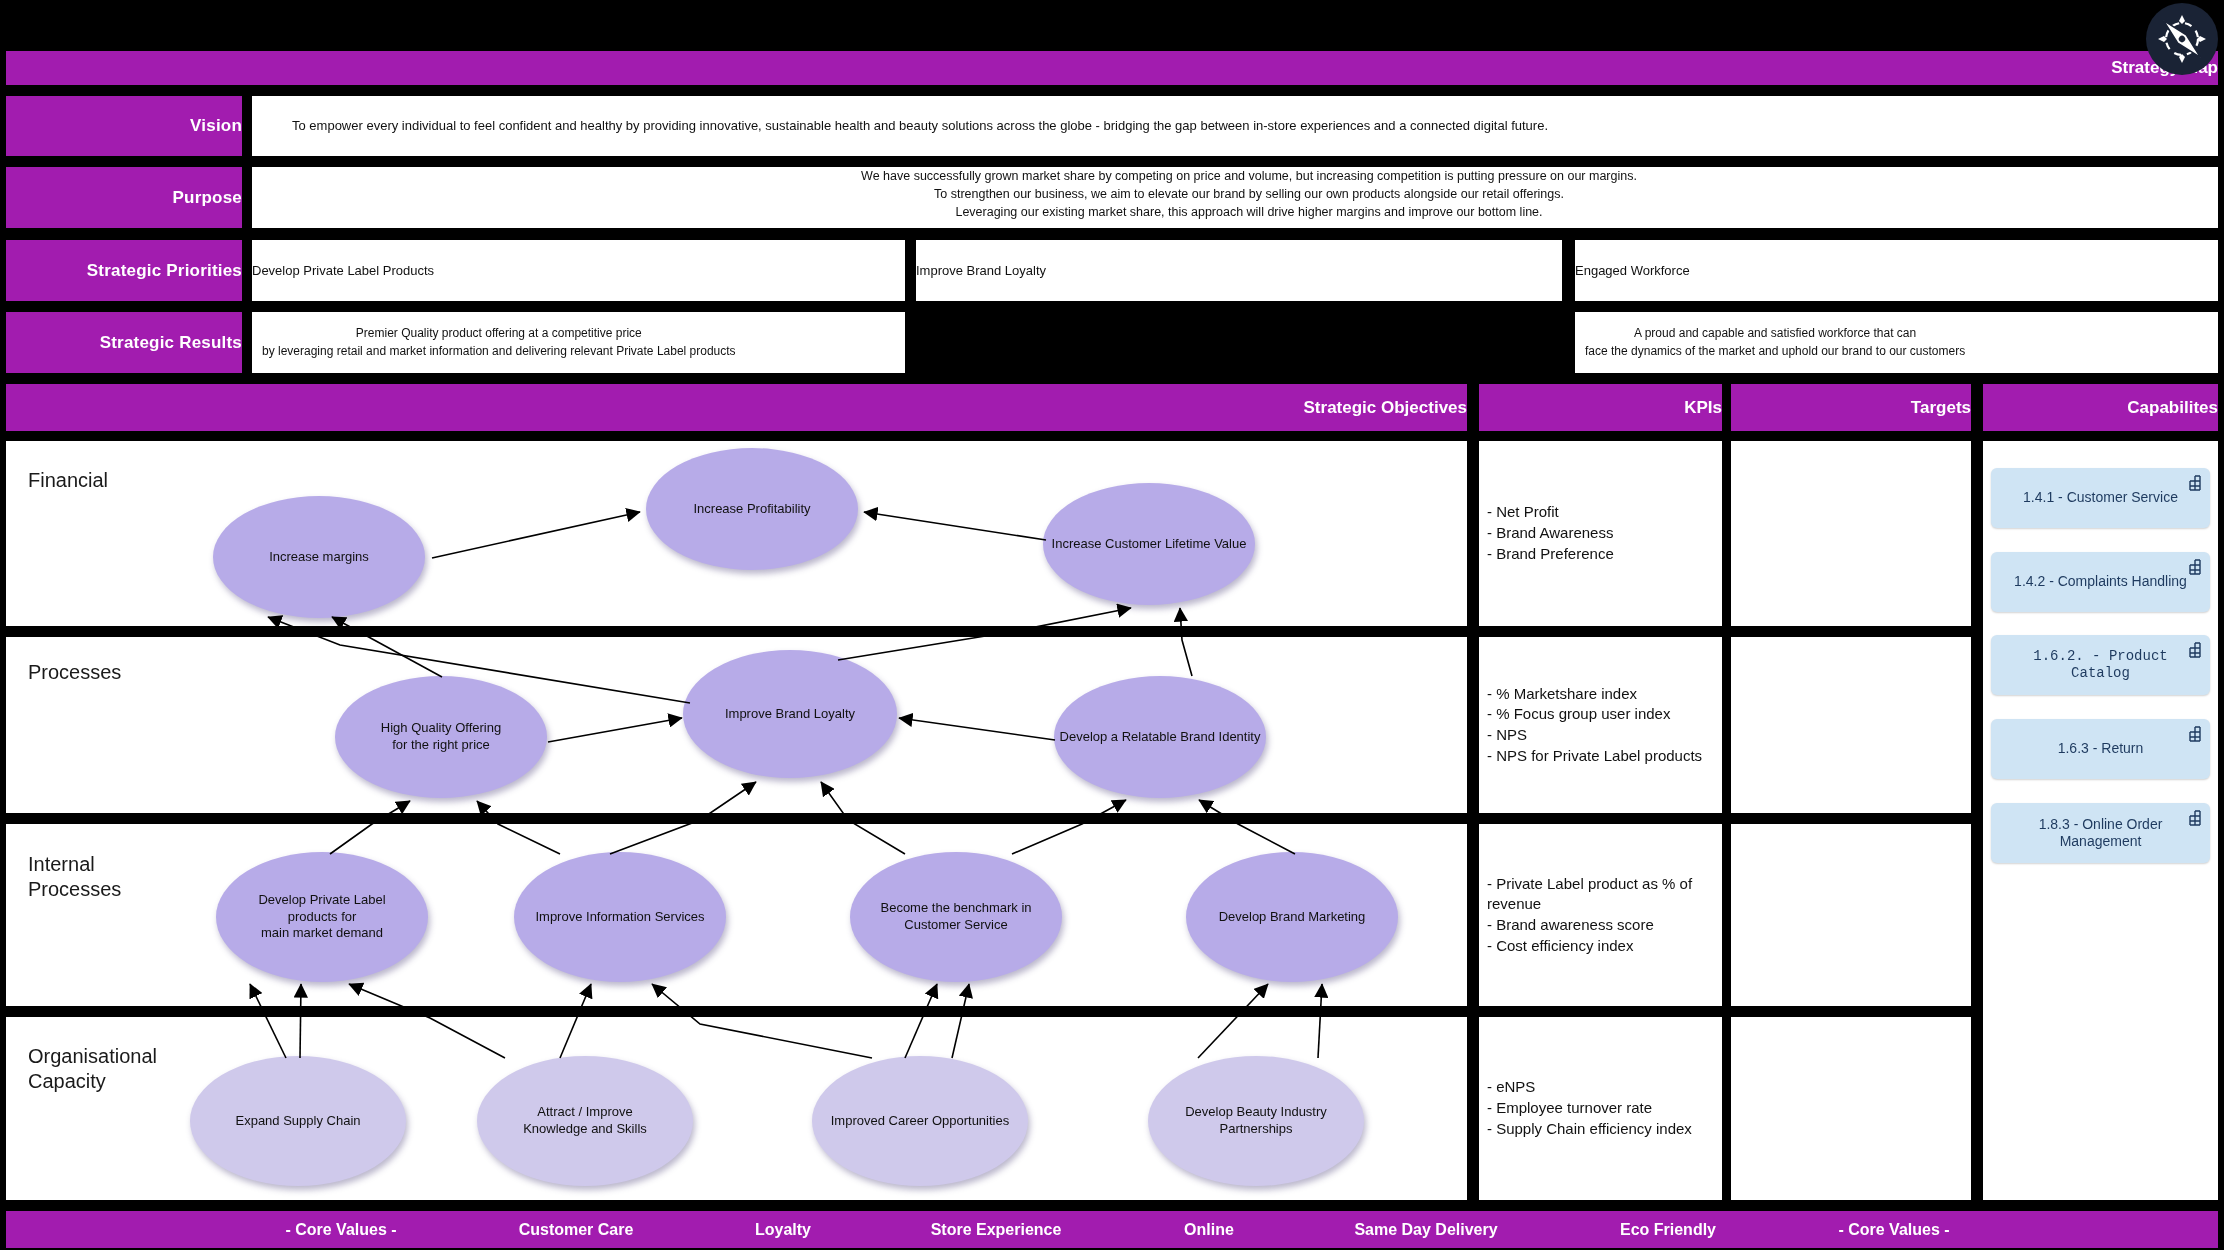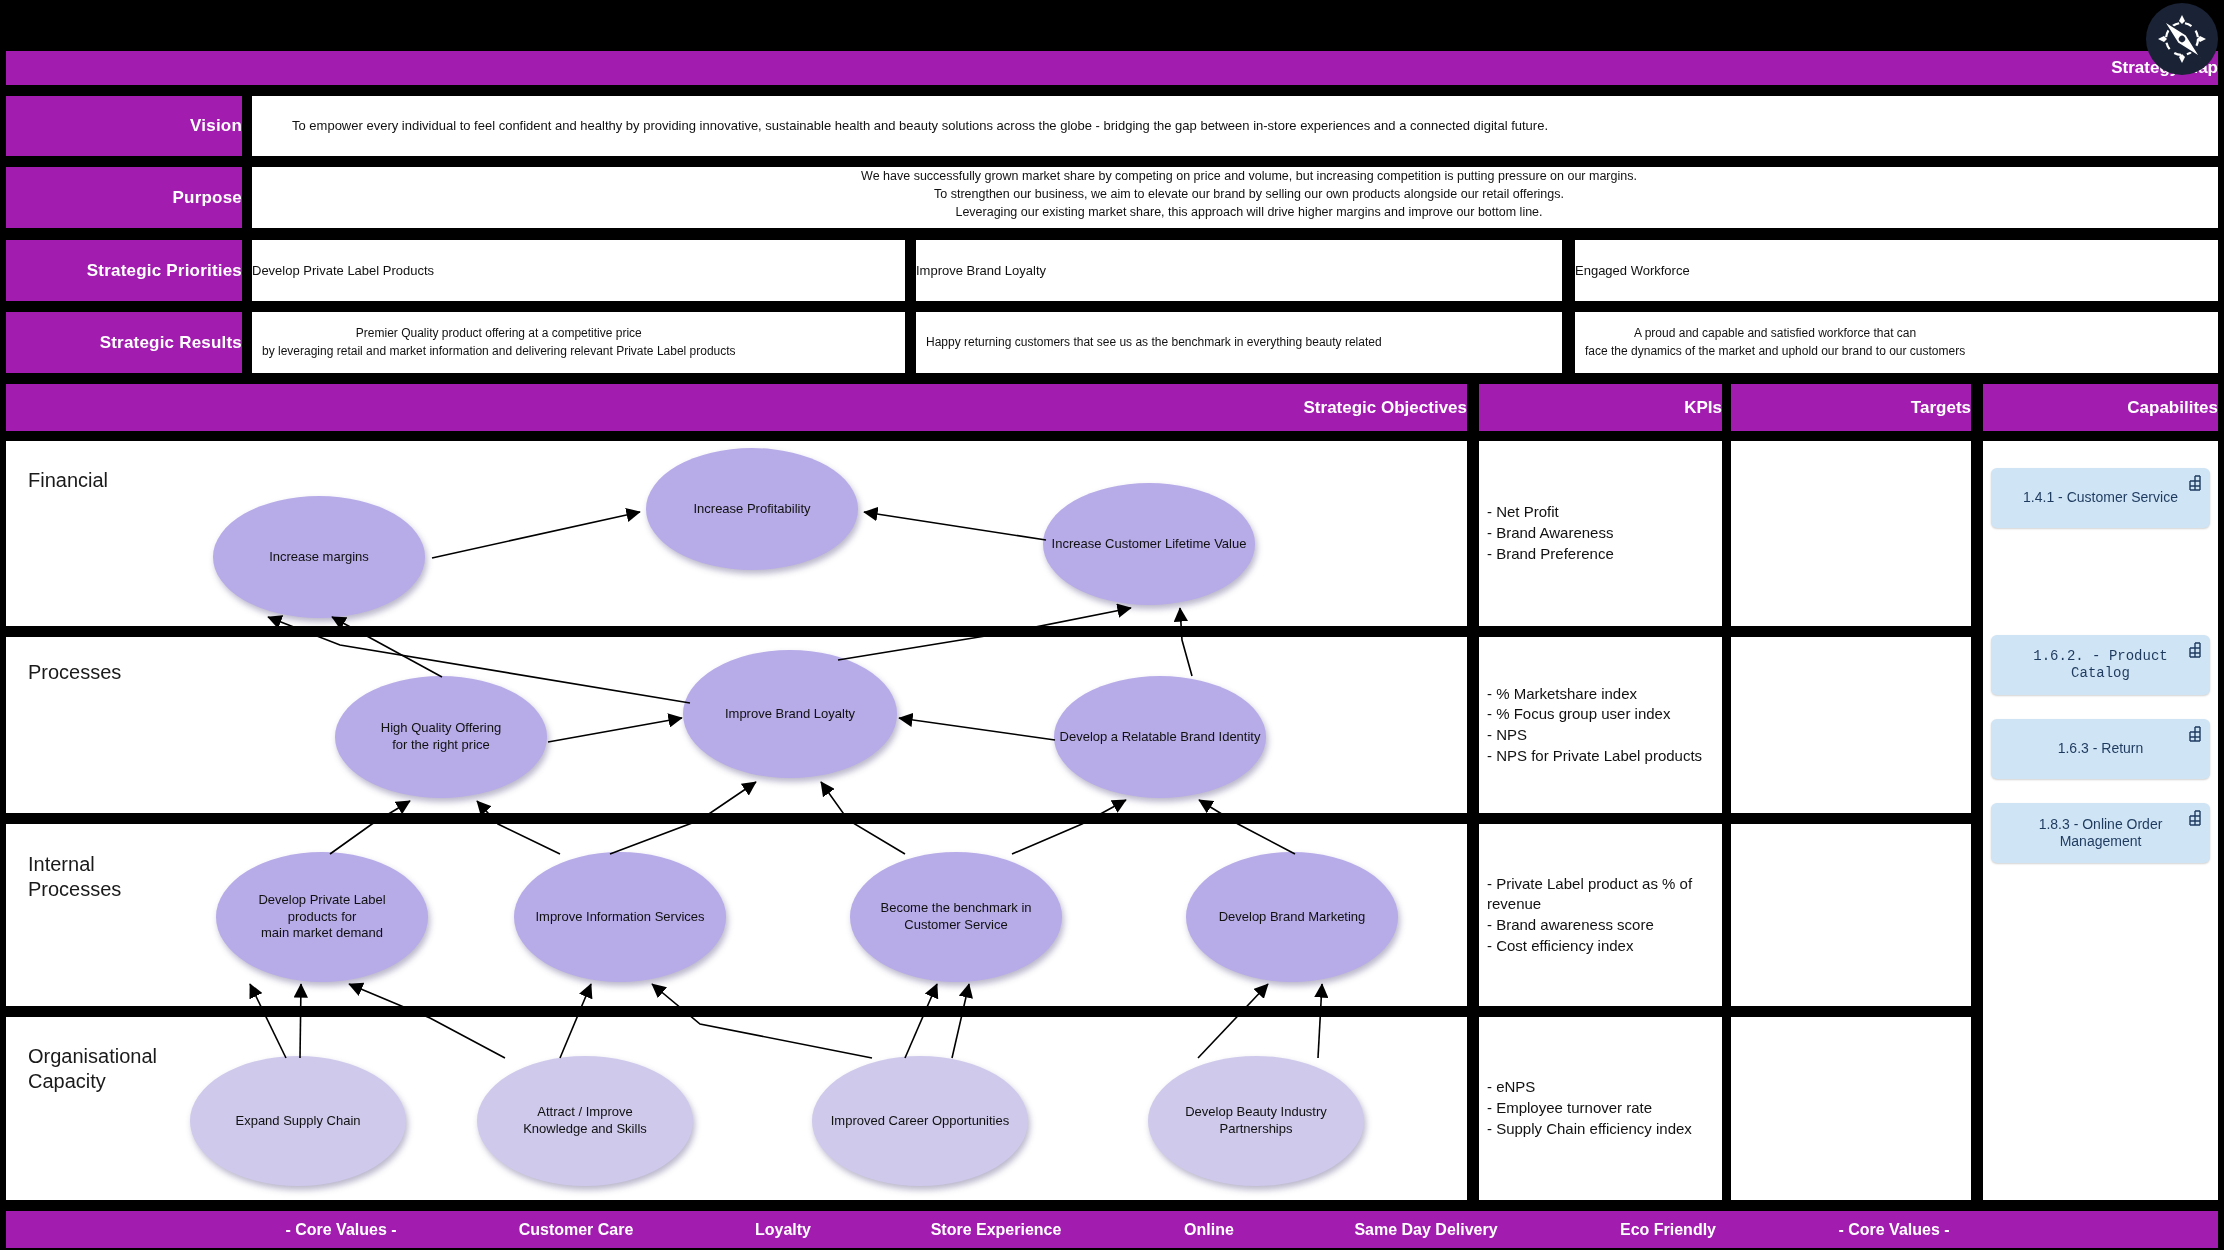--- a/index.html
+++ b/index.html
@@ -66,23 +66,20 @@
     <span>Engaged Workforce</span>
   </div>
 
   <div class="box purple leftlabel" style="left:6px;top:312px;width:236px;height:61px;">
     <span>Strategic Results</span>
   </div>
   <div class="box white tinytext" style="left:252px;top:312px;width:653px;height:61px;padding:0 10px;font-size:12px;">
     <span>Premier Quality product offering at a competitive price
 by leveraging retail and market information and delivering relevant Private Label products</span>
   </div>
-  <div class="box white tinytext" style="left:916px;top:312px;width:646px;height:61px;padding:0 10px;font-size:12px;">
-    <span>Happy returning customers that see us as the benchmark in everything beauty related</span>
-  </div>
   <div class="box white tinytext" style="left:1575px;top:312px;width:643px;height:61px;padding:0 10px;font-size:12px;">
     <span>A proud and capable and satisfied workforce that can
 face the dynamics of the market and uphold our brand to our customers</span>
   </div>
 
   <div class="box purple hdr" style="left:6px;top:384px;width:1461px;height:47px;">
     <span>Strategic Objectives</span>
   </div>
   <div class="box purple hdr" style="left:1479px;top:384px;width:243px;height:47px;">
     <span>KPIs</span>
@@ -129,20 +126,26 @@
   </div>
 
   <div class="target" style="left:1731px;top:441px;width:240px;height:185px;"></div>
   <div class="target" style="left:1731px;top:637px;width:240px;height:176px;"></div>
   <div class="target" style="left:1731px;top:824px;width:240px;height:182px;"></div>
   <div class="target" style="left:1731px;top:1017px;width:240px;height:183px;"></div>
 
   <div class="bandbox" style="left:1983px;top:441px;width:235px;height:759px;z-index:1;">
     <div class="cap-card" style="top:27px;">
       <span class="clbl">1.4.1 - Customer Service</span>
+      <svg class="grid-ic" width="16" height="16" viewBox="0 0 16 16">
+        <path d="M5 11 h10 M5 6 h10 M10 1 h5 M5 6 v9 M10 1 v14 M15 1 v14 M5 15 h10" stroke="#1e3a5f" stroke-width="1.4" fill="none"></path>
+      </svg>
+    </div>
+    <div class="cap-card" style="top:111px;">
+      <span class="clbl">1.4.2 - Complaints Handling</span>
       <svg class="grid-ic" width="16" height="16" viewBox="0 0 16 16">
         <path d="M5 11 h10 M5 6 h10 M10 1 h5 M5 6 v9 M10 1 v14 M15 1 v14 M5 15 h10" stroke="#1e3a5f" stroke-width="1.4" fill="none"></path>
       </svg>
     </div>
     <div class="cap-card" style="top:194px;font-family:Liberation Mono, monospace;">
       <span class="clbl">1.6.2. - Product Catalog</span>
       <svg class="grid-ic" width="16" height="16" viewBox="0 0 16 16">
         <path d="M5 11 h10 M5 6 h10 M10 1 h5 M5 6 v9 M10 1 v14 M15 1 v14 M5 15 h10" stroke="#1e3a5f" stroke-width="1.4" fill="none"></path>
       </svg>
     </div>

